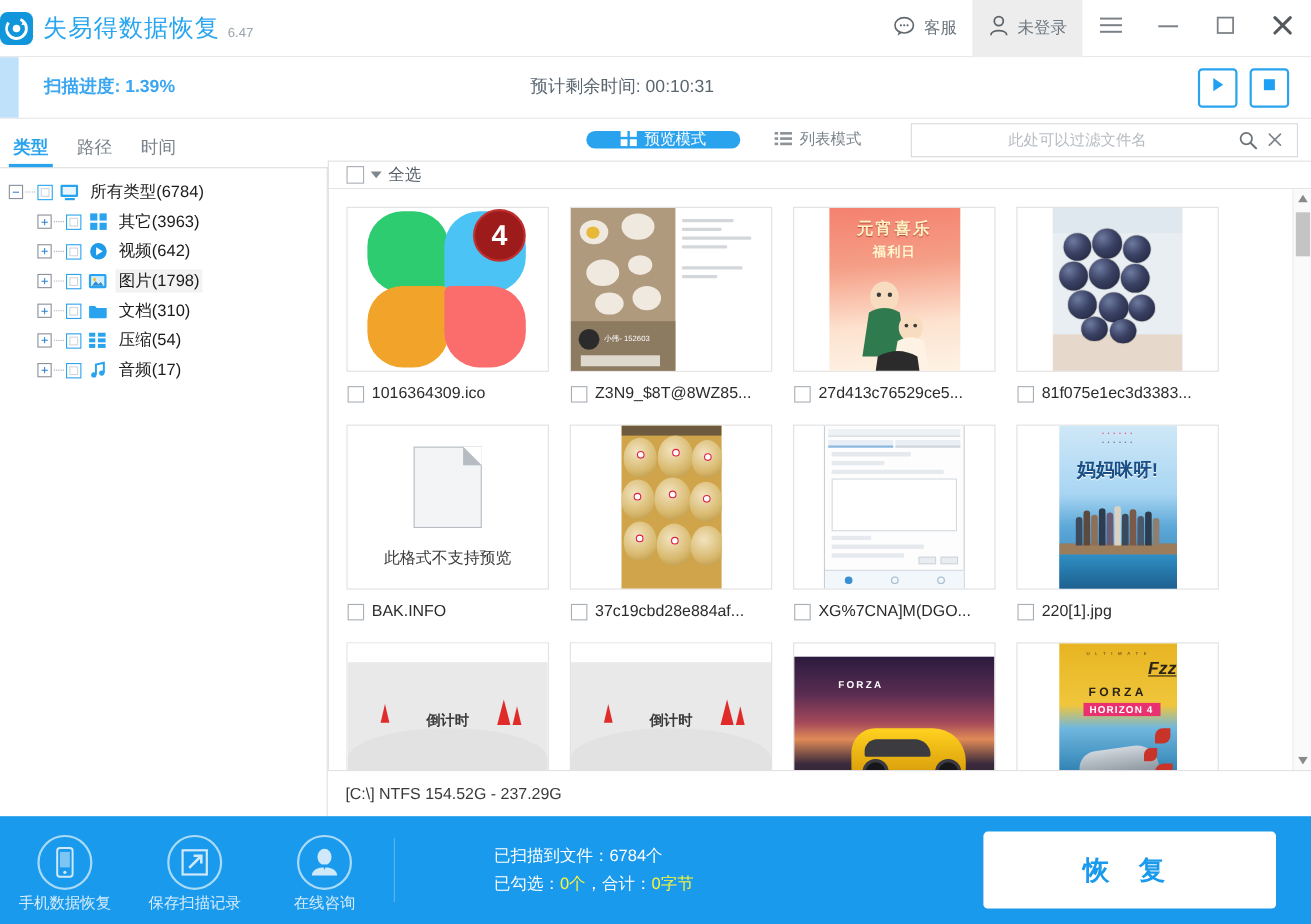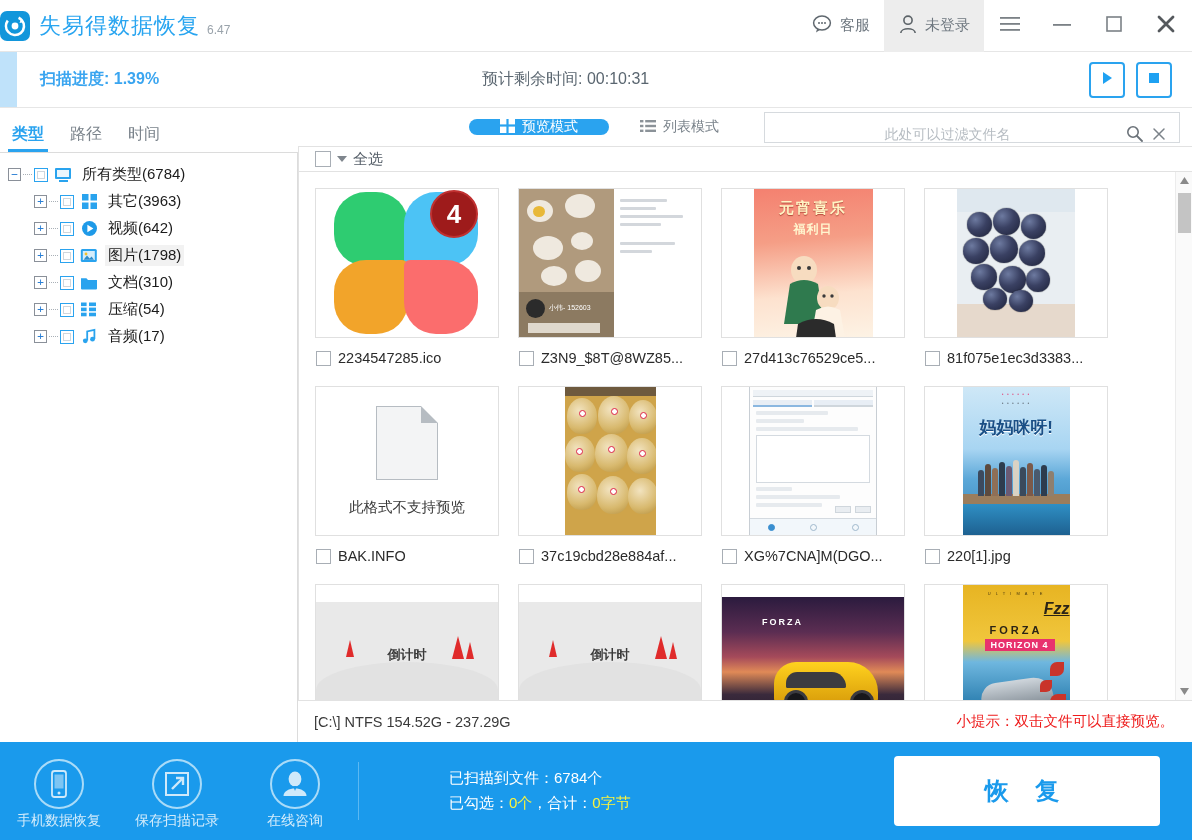--- a/index.html
+++ b/index.html
@@ -85,22 +85,22 @@
 
   
   .right-panel { flex:1 1 auto; display:flex; flex-direction:column; min-width:0; }
   .toolbar { height:44px; display:flex; align-items:center; justify-content:flex-end; gap:0; padding-right:12px; }
   .mode-btn {
     display:flex; align-items:center; gap:7px; height:16px; padding:0 31px; font-size:14px;
     cursor:pointer; color:#7a838b; border-radius:14px;
   }
   .mode-btn.active { background:#2aa3ef; color:#fff; }
   .search-box {
-    width:416px; height:31px; border:1px solid #d6dade; background:#fff; margin-left:14px;
-    display:flex; align-items:flex-end; padding:0 8px;
+    width:352px; height:31px; border:1px solid #d6dade; background:#fff; margin-left:14px;
+    display:flex; align-items:center; padding:0 8px;
   }
   .search-box input {
     flex:1 1 auto; border:none; outline:none; font-size:14px; color:#333; text-align:center;
     font-family:"Liberation Sans",sans-serif; background:transparent;
   }
   .search-box input::placeholder { color:#b6bcc2; }
   .sb-icon { cursor:pointer; color:#7b8289; padding:0 4px; display:flex; }
 
   .select-all-bar {
     height:30px; display:flex; align-items:center; gap:6px; padding-left:16px;
@@ -517,21 +517,21 @@
               <div class="th-flower">
                 <div class="petal" style="left:2px;top:4px;background:#2ecc71;border-radius:32px 32px 6px 32px;"></div>
                 <div class="petal" style="left:72px;top:4px;background:#4cc3f5;border-radius:32px 32px 32px 6px;"></div>
                 <div class="petal" style="left:2px;top:72px;background:#f2a42a;border-radius:32px 6px 32px 32px;"></div>
                 <div class="petal" style="left:72px;top:72px;background:#fb6d6d;border-radius:6px 32px 32px 32px;"></div>
                 <div class="badge4">4</div>
               </div>
             </div>
             <div class="fname-row">
               <div class="fbox"></div>
-              <div class="fname">2234547285.ico</div>
+              <div class="fname">1016364309.ico</div>
             </div>
           </div>
 
           <div class="cell">
             <div class="thumb">
               <div class="th-qq">
                 <div class="qq-left">
                   <div class="qq-blob" style="left:8px;top:12px;width:26px;height:22px;"></div>
                   <div class="qq-blob" style="left:46px;top:6px;width:30px;height:24px;"></div>
                   <div class="qq-blob" style="left:14px;top:48px;width:30px;height:24px;"></div>
@@ -786,21 +786,20 @@
           <div class="vs-arrow bottom">
             <svg width="9" height="7" viewBox="0 0 9 7">
                 <path d="M0 0 L9 0 L4.5 7 Z" fill="#8a8a8a"></path>
               </svg>
           </div>
         </div>
       </div>
 
       <div class="status-strip">
         <div class="status-left">[C:\] NTFS 154.52G - 237.29G</div>
-        <div class="status-tip">小提示：双击文件可以直接预览。</div>
       </div>
 
     </div>
   </div>
 
   <div class="bottom-bar">
 
     <div class="bb-item">
       <div class="bb-circle">
         <svg width="22" height="30" viewBox="0 0 22 30">

